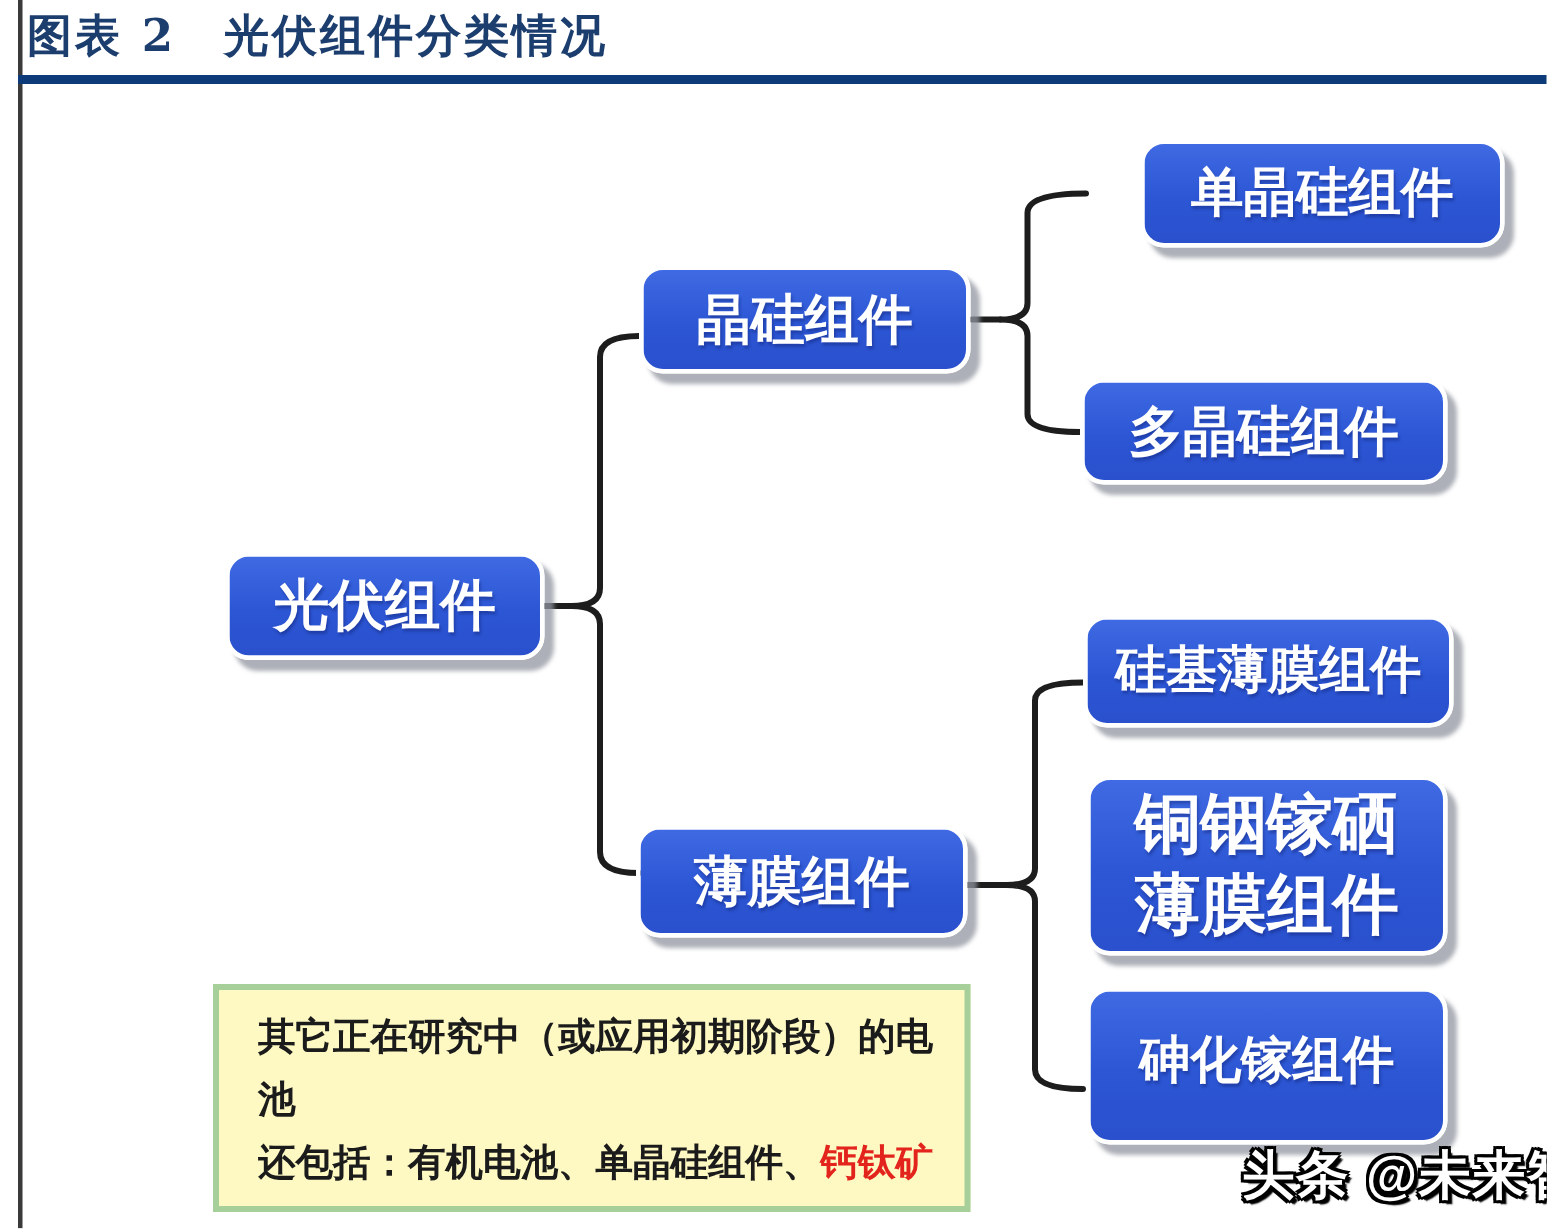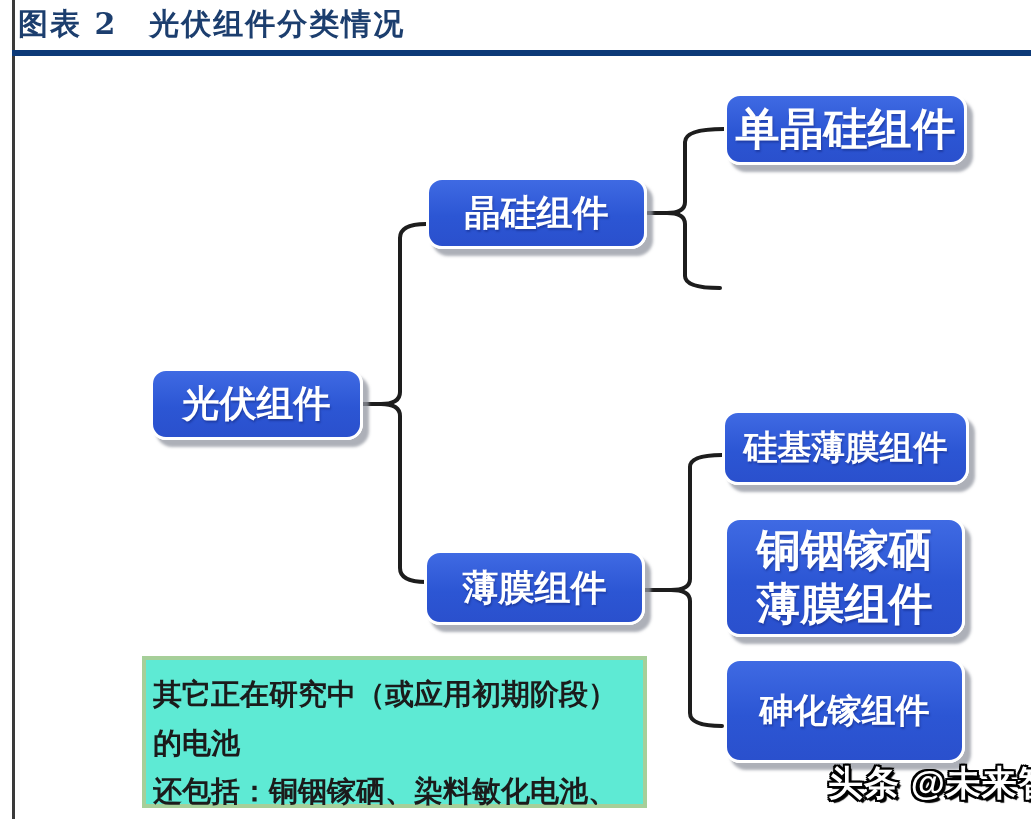--- a/index.html
+++ b/index.html
@@ -39,34 +39,34 @@
     font-weight:bold;
     display:flex;flex-direction:column;align-items:center;justify-content:center;
     text-align:center;
     text-shadow:1px 2px 2px rgba(10,20,90,0.35);
     box-sizing:border-box;
     line-height:1.22;
   }
   .node-root   {left:138px;top:368px;width:213px;height:72px;font-size:37px;}
   .node-cryst  {left:414px;top:177px;width:221px;height:72px;font-size:36px;}
   .node-thin   {left:412px;top:550px;width:221px;height:75px;font-size:36px;}
-  .node-mono   {left:712px;top:93px; width:243px;height:72px;font-size:44px;}
+  .node-mono   {left:748px;top:93px; width:243px;height:72px;font-size:35px;}
   .node-poly   {left:708px;top:252px;width:245px;height:71px;font-size:36px;}
   .node-sithin {left:710px;top:410px;width:247px;height:75px;font-size:34px;}
   .node-cigs   {left:712px;top:517px;width:241px;height:120px;font-size:44px;}
-  .node-gaas   {left:712px;top:658px;width:241px;height:105px;font-size:34px;}
+  .node-gaas   {left:712px;top:658px;width:241px;height:105px;font-size:34px;font-family:Liberation Mono, monospace;}
   .note-box{
     position:absolute;left:130px;top:656px;width:505px;height:152px;
     border:4px solid #a6cf99;
-    background:#5eead4;
+    background:#fef9c3;
     box-sizing:border-box;
-    padding:10px 16px 0 7px;
+    padding:10px 16px 0 26px;
     color:#1b1b1b;
     font-weight:bold;
-    font-size:29px;
+    font-size:25px;
     line-height:1.68;
   }
   .note-box .hl{color:#e3241d;}
   .watermark{
     position:absolute;left:816px;top:760px;
     font-size:35px;font-weight:bold;color:#ffffff;
     letter-spacing:1px;
     white-space:nowrap;
     text-shadow:
       2px 2px 0 #000,-2px -2px 0 #000,2px -2px 0 #000,-2px 2px 0 #000,
@@ -107,35 +107,38 @@
   </div>
 
   <div class="node node-thin">
     <span>薄膜组件</span>
   </div>
 
   <div class="node node-mono">
     <span>单晶硅组件</span>
   </div>
 
+  <div class="node node-poly">
+    <span>多晶硅组件</span>
+  </div>
 
   <div class="node node-sithin">
     <span>硅基薄膜组件</span>
   </div>
 
   <div class="node node-cigs">
     <span>铜铟镓硒</span>
     <span>薄膜组件</span>
   </div>
 
   <div class="node node-gaas">
     <span>砷化镓组件</span>
   </div>
 
   <div class="note-box">
     <div><span>其它正在研究中（或应用初期阶段）的电池</span></div>
-    <div><span>还包括：铜铟镓硒、染料敏化电池、</span><span class="hl">钙钛矿</span></div>
+    <div><span>还包括：有机电池、单晶硅组件、</span><span class="hl">钙钛矿</span></div>
 
   </div>
 
   <div class="watermark">头条 @未来智库</div>
 
 </div>
 
 </body></html>

